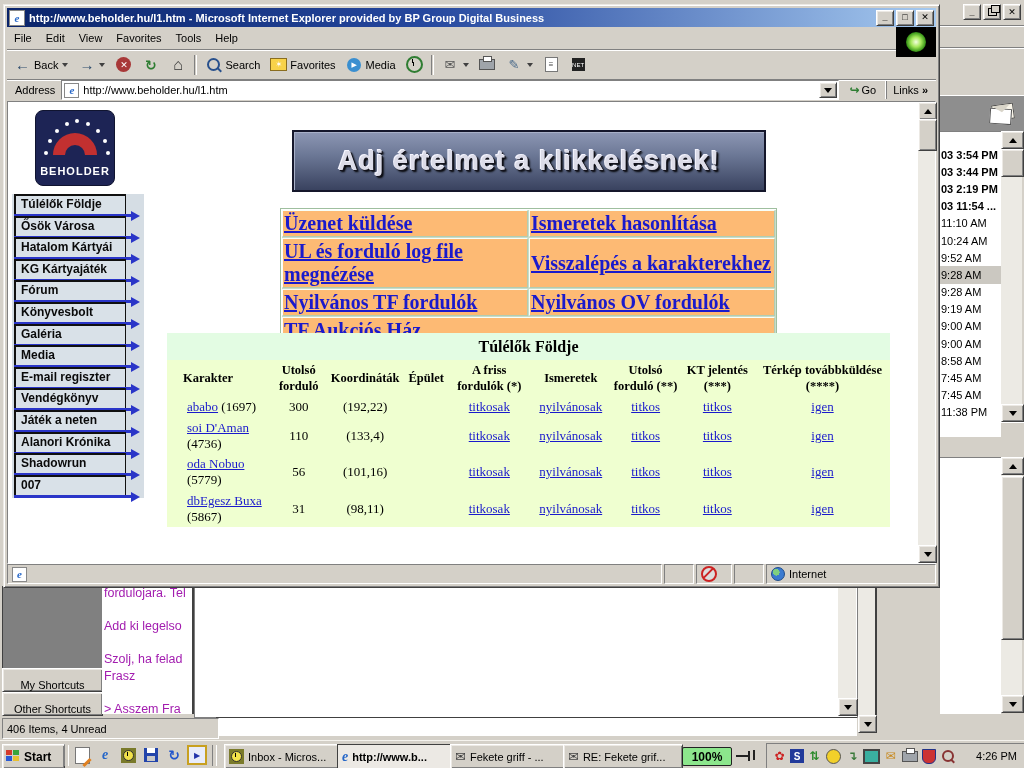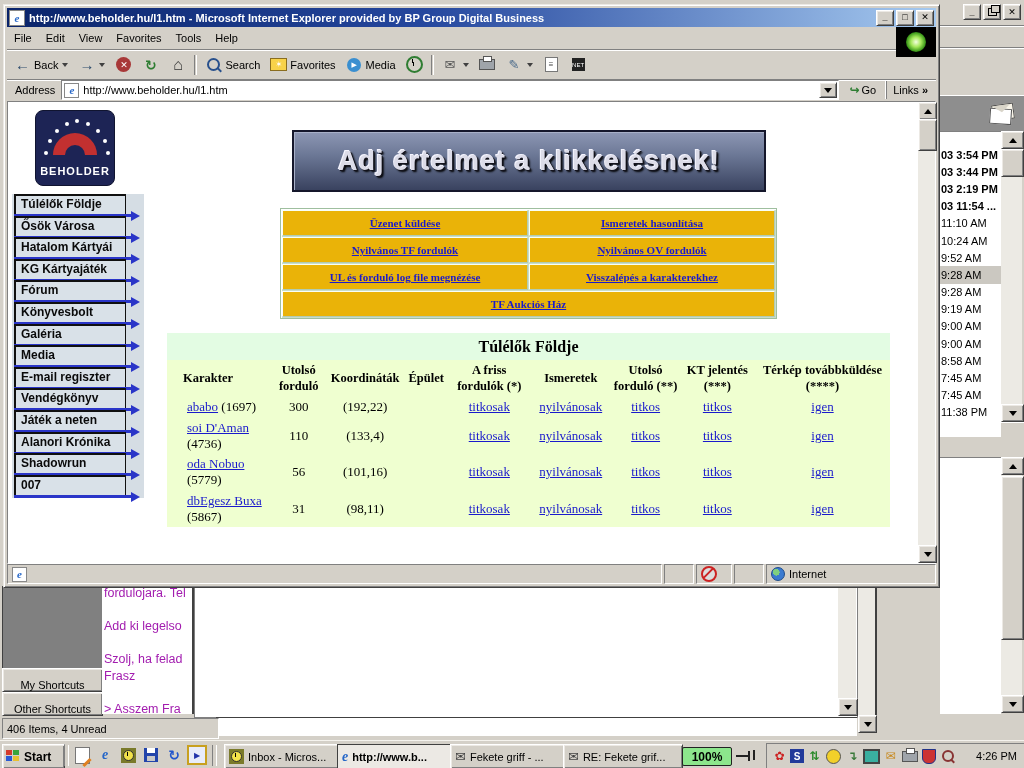--- a/index.html
+++ b/index.html
@@ -107,22 +107,22 @@
   .side-item{position:relative;height:21.6px;}
   .side-box{position:absolute;left:2px;top:0;width:104px;height:18px;background:#D9E1E8;
     border:2px solid #101010;border-bottom:none;border-right-width:1px;
     font-size:12px;font-weight:bold;color:#0A0A0A;padding:1px 0 0 5px;white-space:nowrap;overflow:hidden;}
   .side-arrow{position:absolute;left:2px;top:20px;width:118px;height:3px;background:#2A35C8;}
   .side-arrow::after{content:"";position:absolute;right:-8px;top:-3px;width:0;height:0;
     border-left:9px solid #2A35C8;border-top:5px solid transparent;border-bottom:5px solid transparent;}
 
   table.quick-links{position:absolute;left:271px;top:105px;width:497px;border-collapse:separate;border-spacing:1px;
     background:#C9DCC9;border:1px solid #9FBF9F;box-shadow:1px 1px 0 #fff inset;}
-  table.quick-links td{background:#eab308;border:1px solid;border-color:#F8FFF8 #B2CCB2 #B2CCB2 #F8FFF8;
-    text-align:center;height:22px;font-family:"Liberation Serif",serif;font-size:11px;font-weight:bold;}
+  table.quick-links td{background:#fdba74;border:1px solid;border-color:#F8FFF8 #B2CCB2 #B2CCB2 #F8FFF8;
+    text-align:left;height:22px;font-family:"Liberation Serif",serif;font-size:20px;font-weight:bold;}
   .plink{color:#1A1ACC;text-decoration:underline;cursor:pointer;}
 
   table.char-table{position:absolute;left:158px;top:230px;width:723px;border-collapse:collapse;
     font-family:"Liberation Serif",serif;}
   table.char-table .tbl-title{background:#E3FCE3;text-align:center;font-size:16px;font-weight:bold;height:23px;color:#000;}
   table.char-table th{background:#EFFFD0;font-size:12.5px;font-weight:bold;text-align:center;vertical-align:middle;padding:3px 1px;line-height:1.25;}
   table.char-table th:first-child{text-align:left;padding-left:16px;}
   table.char-table td{background:#EFFFD0;font-size:13px;text-align:center;vertical-align:middle;padding:2px 1px;line-height:1.25;}
   table.char-table td.name-cell{text-align:left;padding-left:20px;}
 
@@ -543,27 +543,27 @@
 
         <table class="quick-links">
           <tbody>
 
               <tr>
                 <td style="width:50%;"><a class="plink">Üzenet küldése</a></td>
                 <td><a class="plink">Ismeretek hasonlítása</a></td>
               </tr>
 
               <tr>
+                <td style="width:50%;"><a class="plink">UL és forduló log file megnézése</a></td>
+                <td><a class="plink">Visszalépés a karakterekhez</a></td>
+              </tr>
+
+              <tr>
                 <td style="width:50%;"><a class="plink">Nyilvános TF fordulók</a></td>
                 <td><a class="plink">Nyilvános OV fordulók</a></td>
-              </tr>
-
-              <tr>
-                <td style="width:50%;"><a class="plink">UL és forduló log file megnézése</a></td>
-                <td><a class="plink">Visszalépés a karakterekhez</a></td>
               </tr>
             </tbody>
           <tbody>
             <tr>
               <td colspan="2"><a class="plink">TF Aukciós Ház</a></td>
             </tr>
           </tbody>
         </table>
 
         <table class="char-table">

